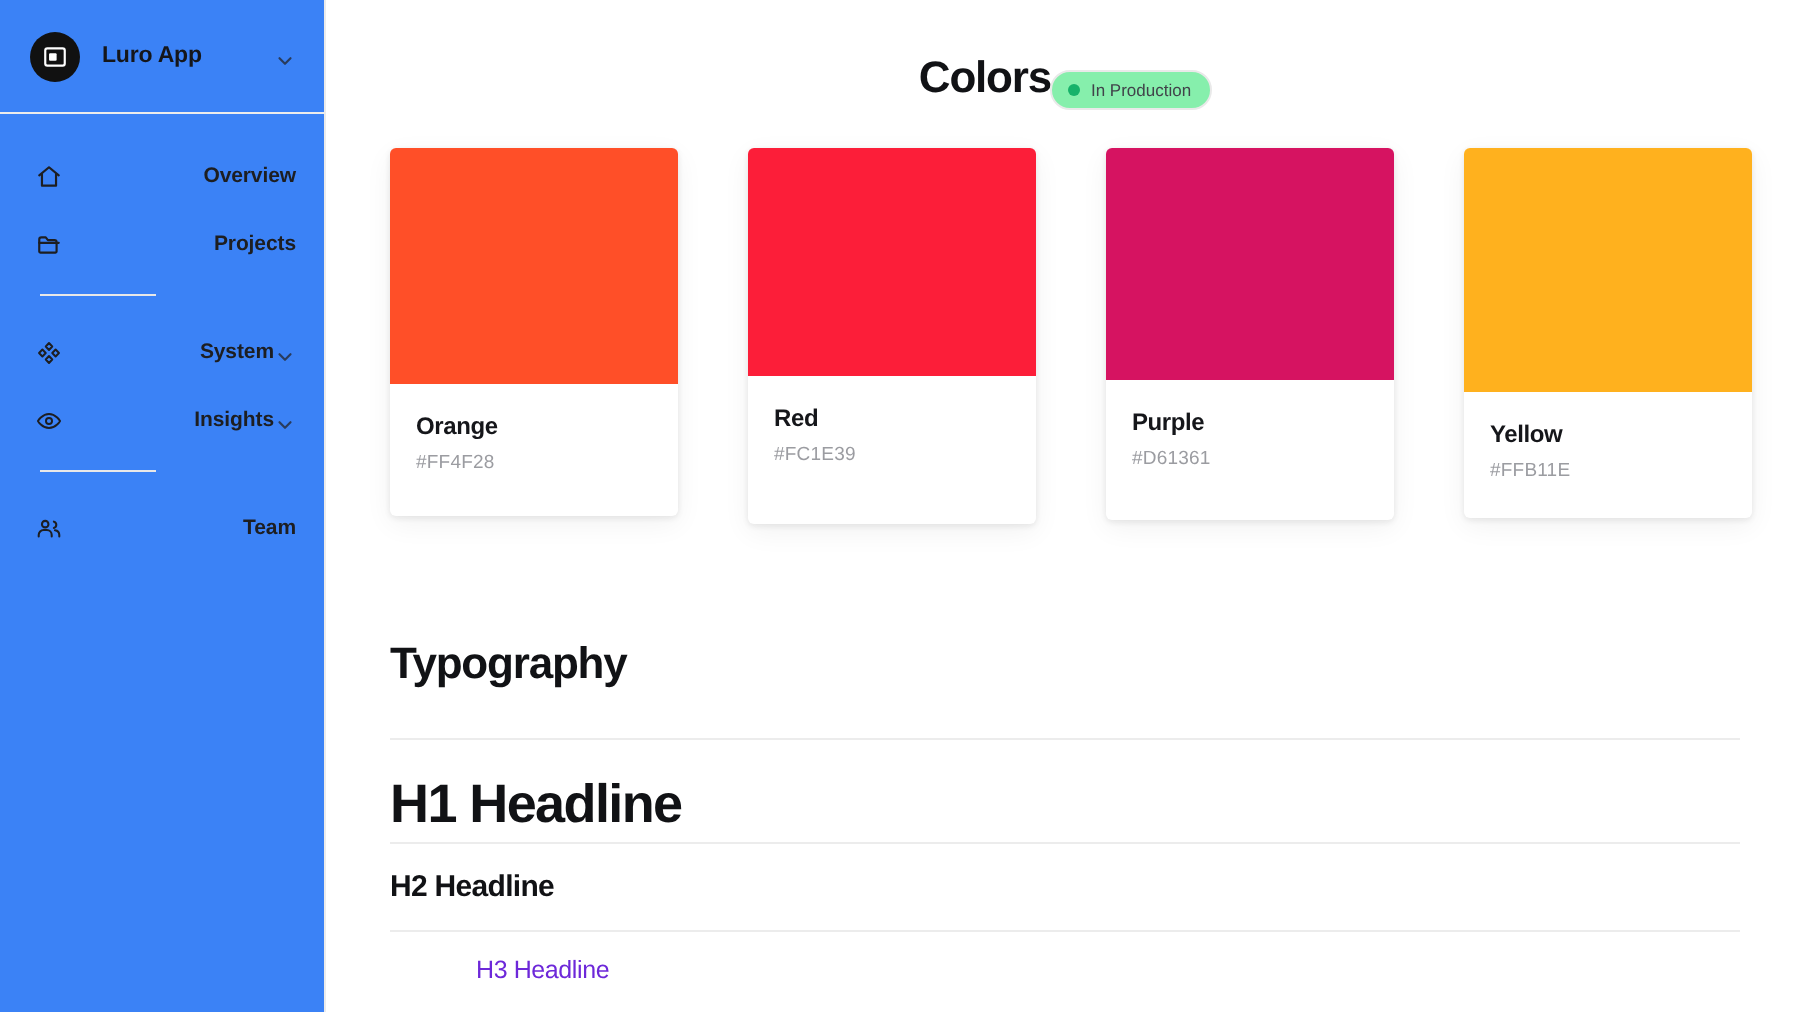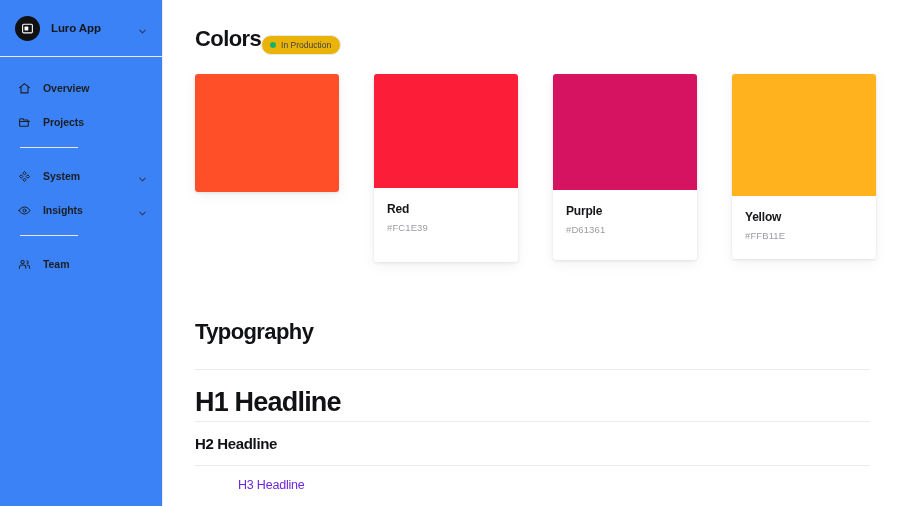--- a/index.html
+++ b/index.html
@@ -63,57 +63,58 @@
     color: #1d1e21;
   }
   .nav-label {
     font-size: 10.5px;
     font-weight: 700;
     color: #1d1e21;
     margin-left: 12px;
     flex: 1 1 auto;
     letter-spacing: -0.05px;
     white-space: nowrap;
+    text-align: right;
   }
   .nav-sep {
     height: 1px;
     background: #e8e8e8;
     margin: 10px 0 13px 20px;
     width: 58px;
   }
 
   
   .main {
     flex: 1 1 auto;
     height: 506px;
     background: #ffffff;
     position: relative;
     overflow: hidden;
     padding: 0 30px 0 32px;
   }
   .section-head {
     display: flex;
     align-items: flex-start;
-    justify-content: flex-start;
+    justify-content: center;
     padding-top: 26px;
   }
   .section-title {
     font-size: 22px;
     font-weight: 700;
     color: #111215;
     letter-spacing: -0.6px;
   }
   .badge {
     display: inline-flex;
     align-items: center;
     gap: 5px;
     border: 1px solid #e9e9e9;
     border-radius: 20px;
     padding: 4px 9px 4px 8px;
-    background: #eab308;
+    background: #86efac;
     margin-top: 9px;
     cursor: pointer;
   }
   .badge-dot {
     width: 6px; height: 6px; border-radius: 50%;
     background: #17b26a;
     flex: 0 0 6px;
   }
   .badge-text {
     font-size: 8.5px;
@@ -288,20 +289,24 @@
       <h1 class="section-title">Colors</h1>
       <div class="badge">
         <span class="badge-dot" style="background: rgb(23, 178, 106);"></span>
         <span class="badge-text">In Production</span>
       </div>
     </div>
 
     <div class="swatches">
       <div class="card">
         <div class="card-swatch" style="background: rgb(255, 79, 40); height: 118px;"></div>
+        <div class="card-body" style="min-height: 66px;">
+          <div class="card-name">Orange</div>
+          <div class="card-hex">#FF4F28</div>
+        </div>
       </div>
       <div class="card">
         <div class="card-swatch" style="background: rgb(252, 30, 57); height: 114px;"></div>
         <div class="card-body" style="min-height: 74px;">
           <div class="card-name">Red</div>
           <div class="card-hex">#FC1E39</div>
         </div>
       </div>
       <div class="card">
         <div class="card-swatch" style="background: rgb(214, 19, 97); height: 116px;"></div>

